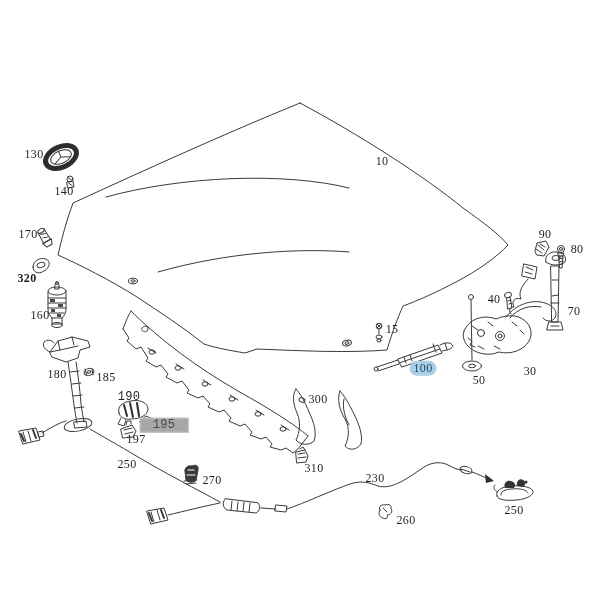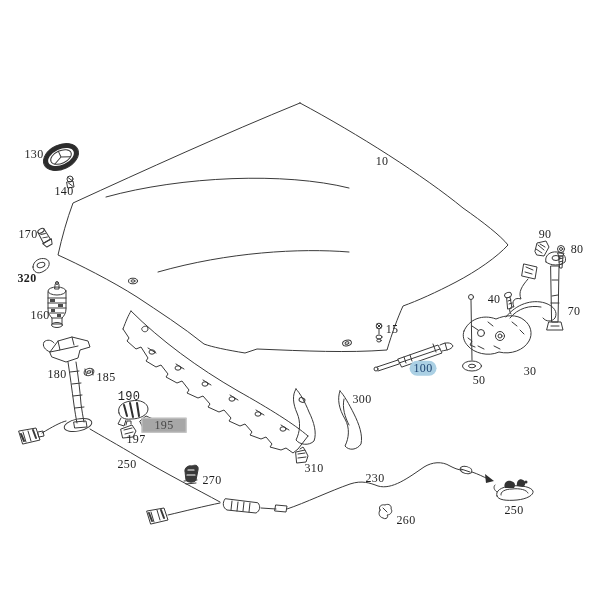--- a/index.html
+++ b/index.html
@@ -8,21 +8,21 @@
     font-family:"Liberation Serif","DejaVu Serif",serif;
   }
   .drawing { position:absolute; left:0; top:0; }
   .label-layer { position:absolute; left:0; top:0; width:600px; height:600px; }
   .part-label {
     position:absolute; transform:translate(-50%,-50%);
     font-size:12px; color:#1f1f1f; white-space:nowrap; line-height:1.05;
     letter-spacing:0.3px; cursor:default;
   }
   .part-label.hl-blue { padding:1px 4px; border-radius:9px; }
-  .part-label.hl-gray { padding:0 12px; border:1px solid #c6c6c6; }
+  .part-label.hl-gray { padding:0 12px; border:1px solid #c6c6c6;font-family:Liberation Mono, monospace; }
 </style>
 </head>
 <body>
 
 <div class="screen">
 
   <svg class="drawing" width="600" height="600" viewBox="0 0 600 600">
     <g fill="none" stroke="#3a3a3a" stroke-width="1" stroke-linecap="round" stroke-linejoin="round">
 
       <g>
@@ -238,18 +238,18 @@
       <div class="part-label" style="left: 57px; top: 374px;">180</div>
       <div class="part-label" style="left: 106px; top: 377px; text-align: center;">185</div>
       <div class="part-label" style="left: 129px; top: 397px; font-family: Liberation Mono, monospace;">190</div>
       <div class="part-label hl-gray" style="left: 164px; top: 425px; background: rgb(167, 167, 167); color: rgb(71, 71, 71);">195</div>
       <div class="part-label" style="left: 136px; top: 439px;">197</div>
       <div class="part-label" style="left: 514px; top: 510px;">250</div>
       <div class="part-label" style="left: 375px; top: 478px;">230</div>
       <div class="part-label" style="left: 127px; top: 464px;">250</div>
       <div class="part-label" style="left: 406px; top: 520px;">260</div>
       <div class="part-label" style="left: 212px; top: 480px;">270</div>
-      <div class="part-label" style="left: 318px; top: 399px; margin-left: 44px;">300</div>
+      <div class="part-label" style="left: 318px; top: 399px;">300</div>
       <div class="part-label" style="left: 314px; top: 468px;">310</div>
       <div class="part-label" style="left: 27px; top: 278px; font-weight: bold;">320</div>
     </div>
 
 </div>
 
 </body></html>

